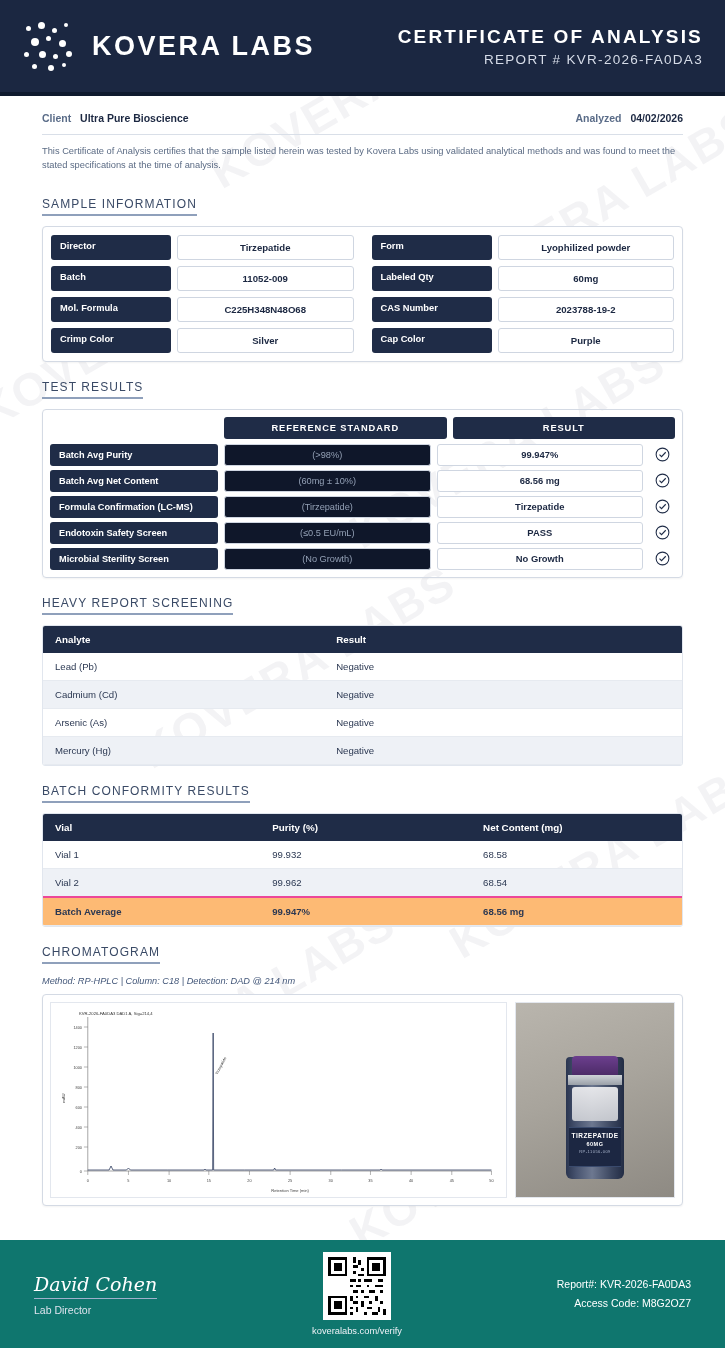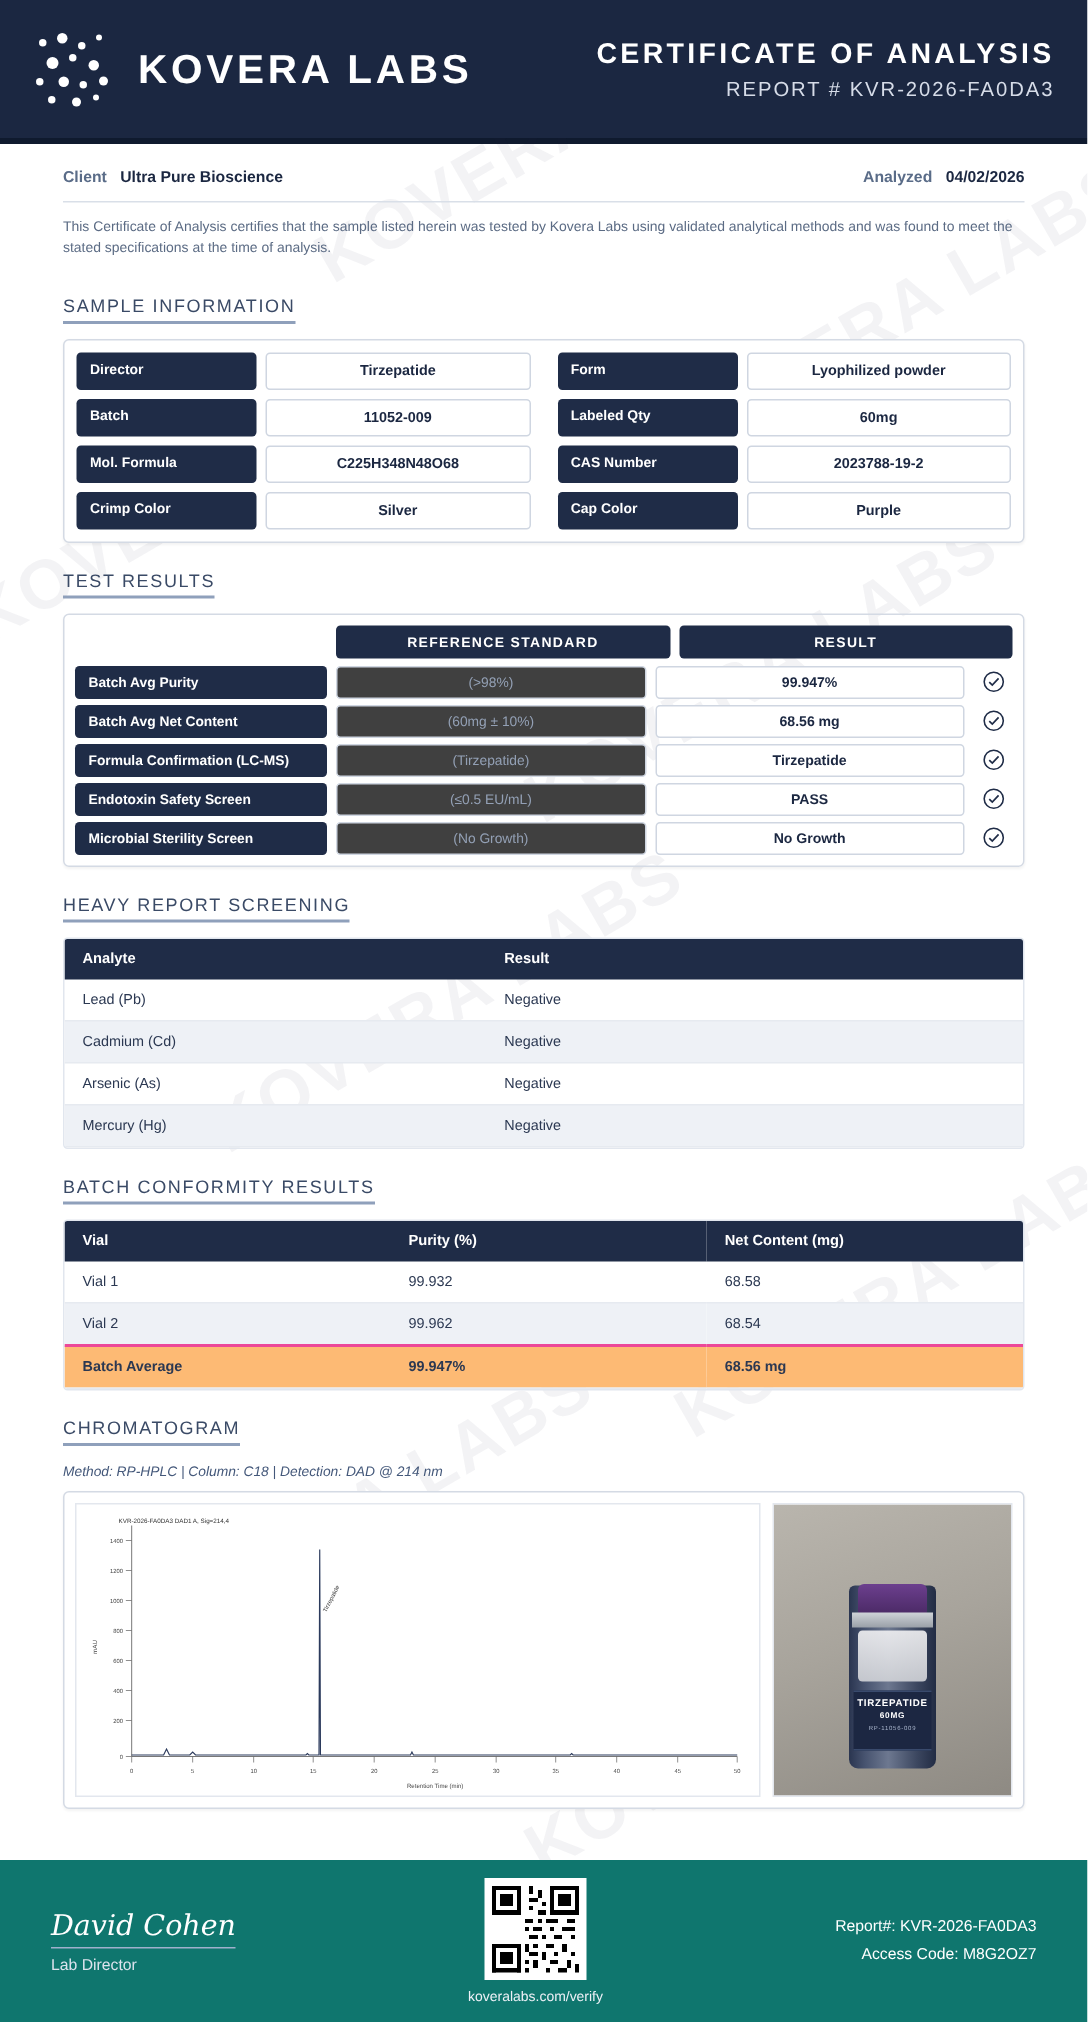--- a/index.html
+++ b/index.html
@@ -121,21 +121,21 @@
   }
   .tr-row {
     display:grid; grid-template-columns:168px 1fr 1fr 26px; gap:6px; margin-bottom:4px;
     align-items:stretch;
   }
   .tr-name {
     background:#1f2c47; color:#fff; font-size:9.2px; font-weight:700;
     padding:6px 9px; border-radius:3px; display:flex; align-items:center;
   }
   .tr-ref {
-    border:1px solid #cfd6e1; border-radius:3px; background:#404040;
+    border:1px solid #cfd6e1; border-radius:3px; background:#0f172a;
     color:#93a0b5; font-size:9.2px; display:flex; align-items:center; justify-content:center;
   }
   .tr-res {
     border:1px solid #cfd6e1; border-radius:3px; background:#fff;
     color:#1b2741; font-size:9.4px; font-weight:700;
     display:flex; align-items:center; justify-content:center;
   }
   .check {
     display:flex; align-items:center; justify-content:center;
   }

